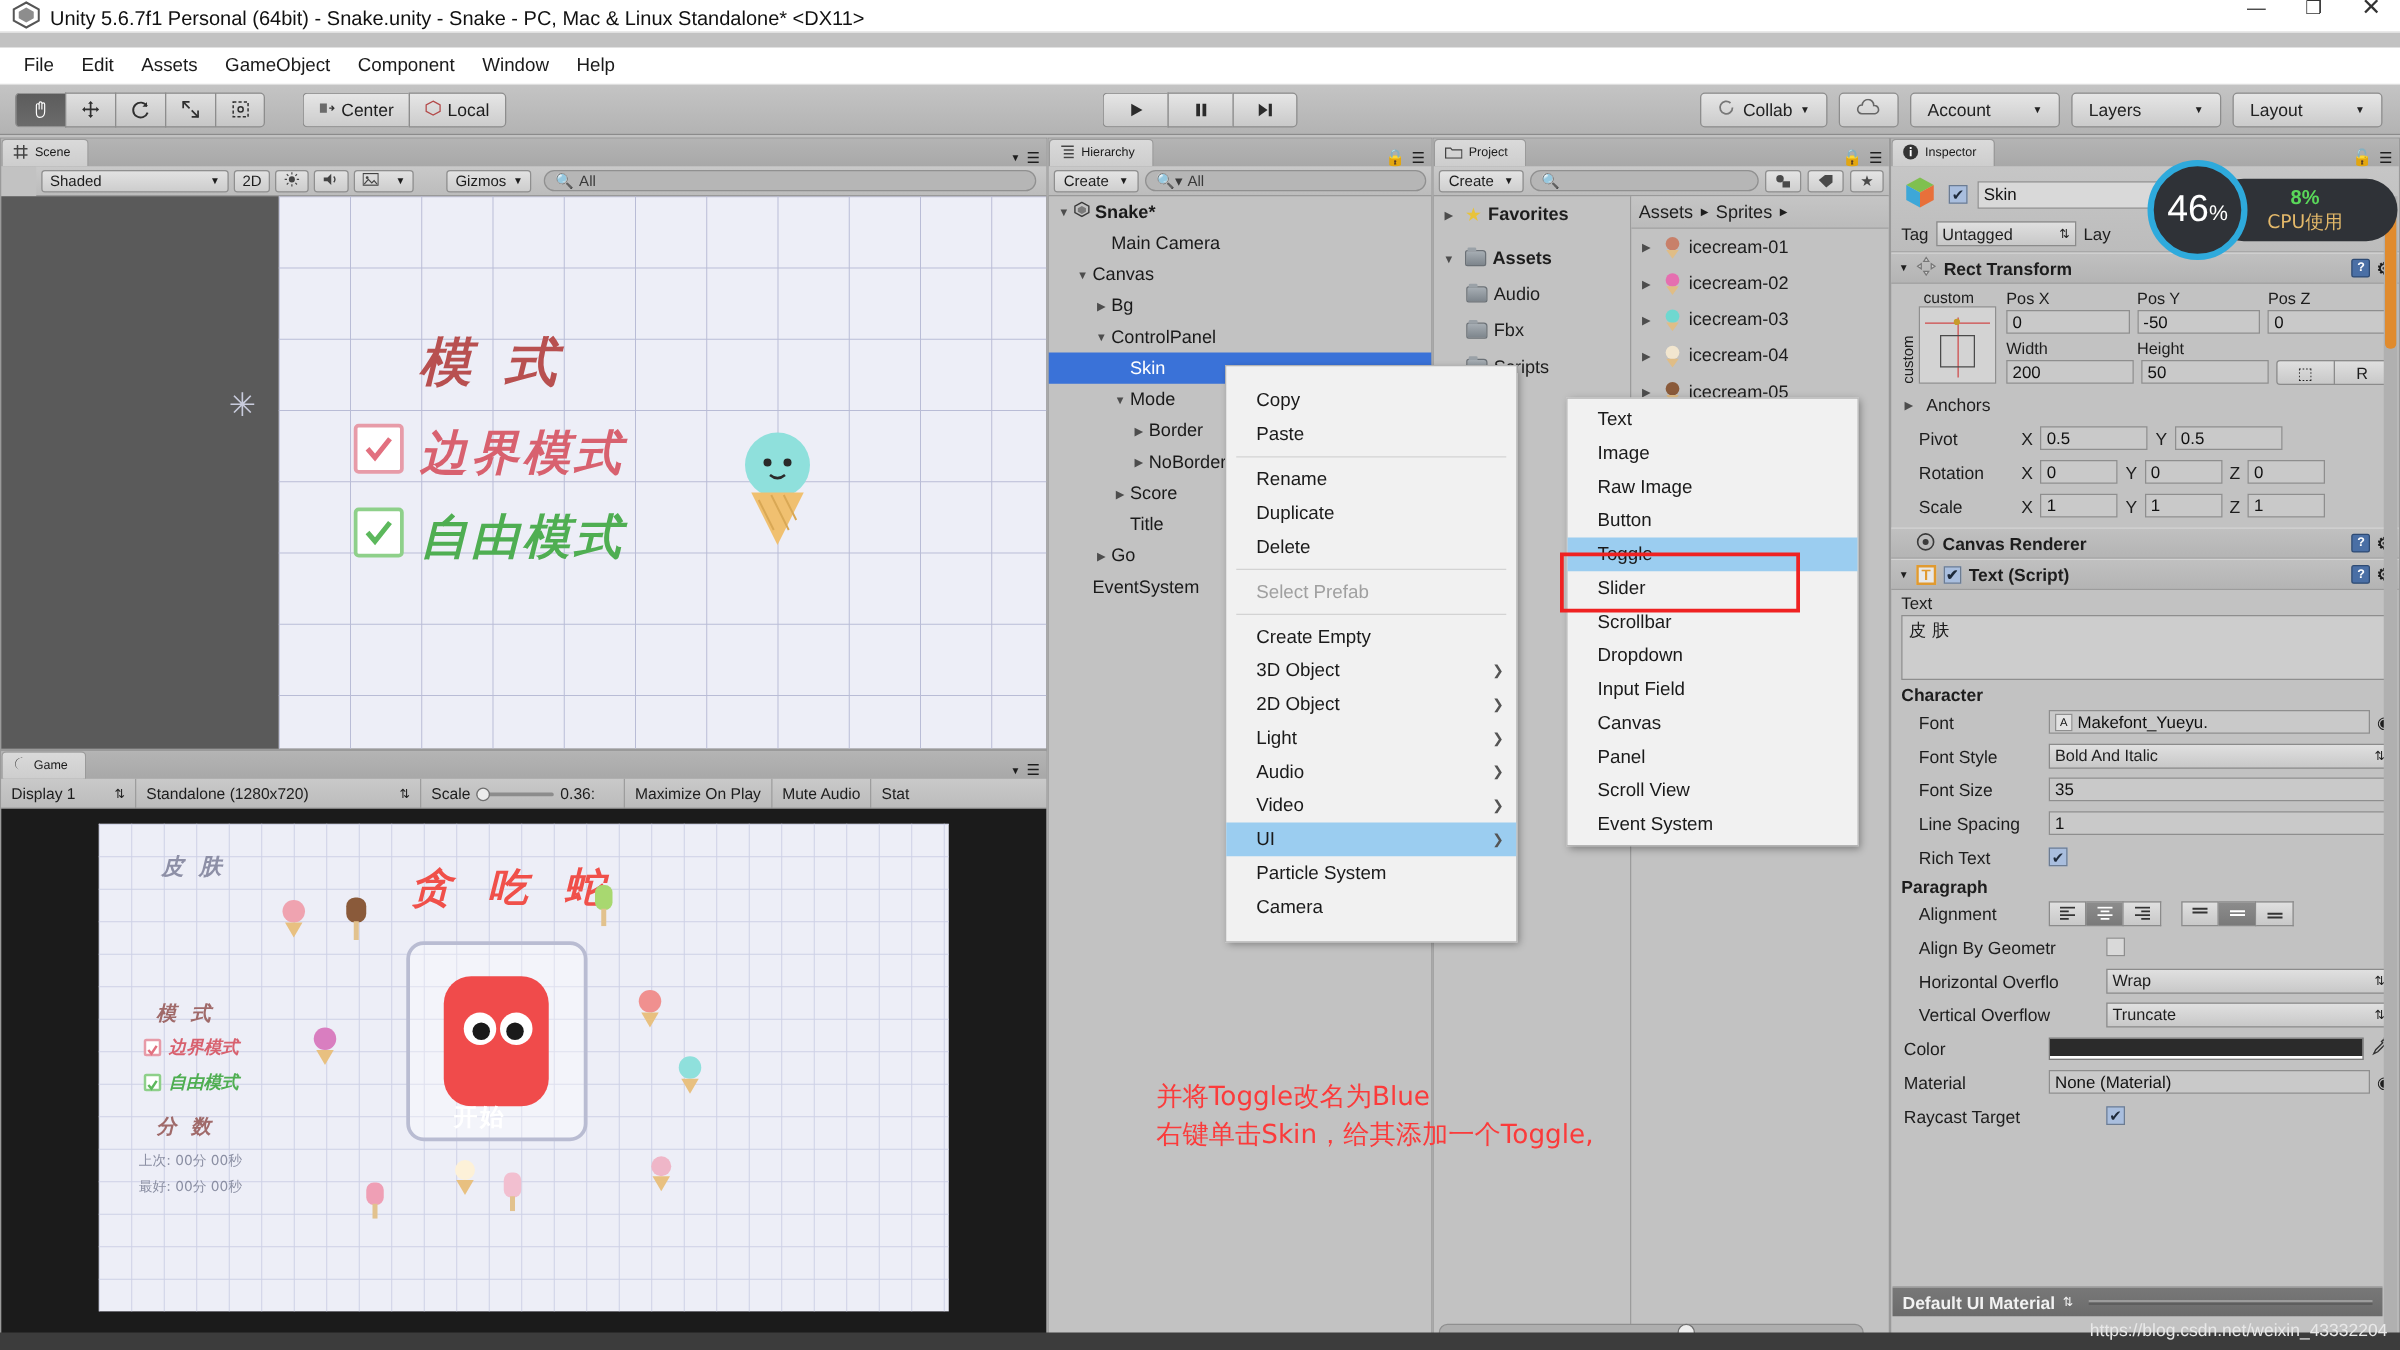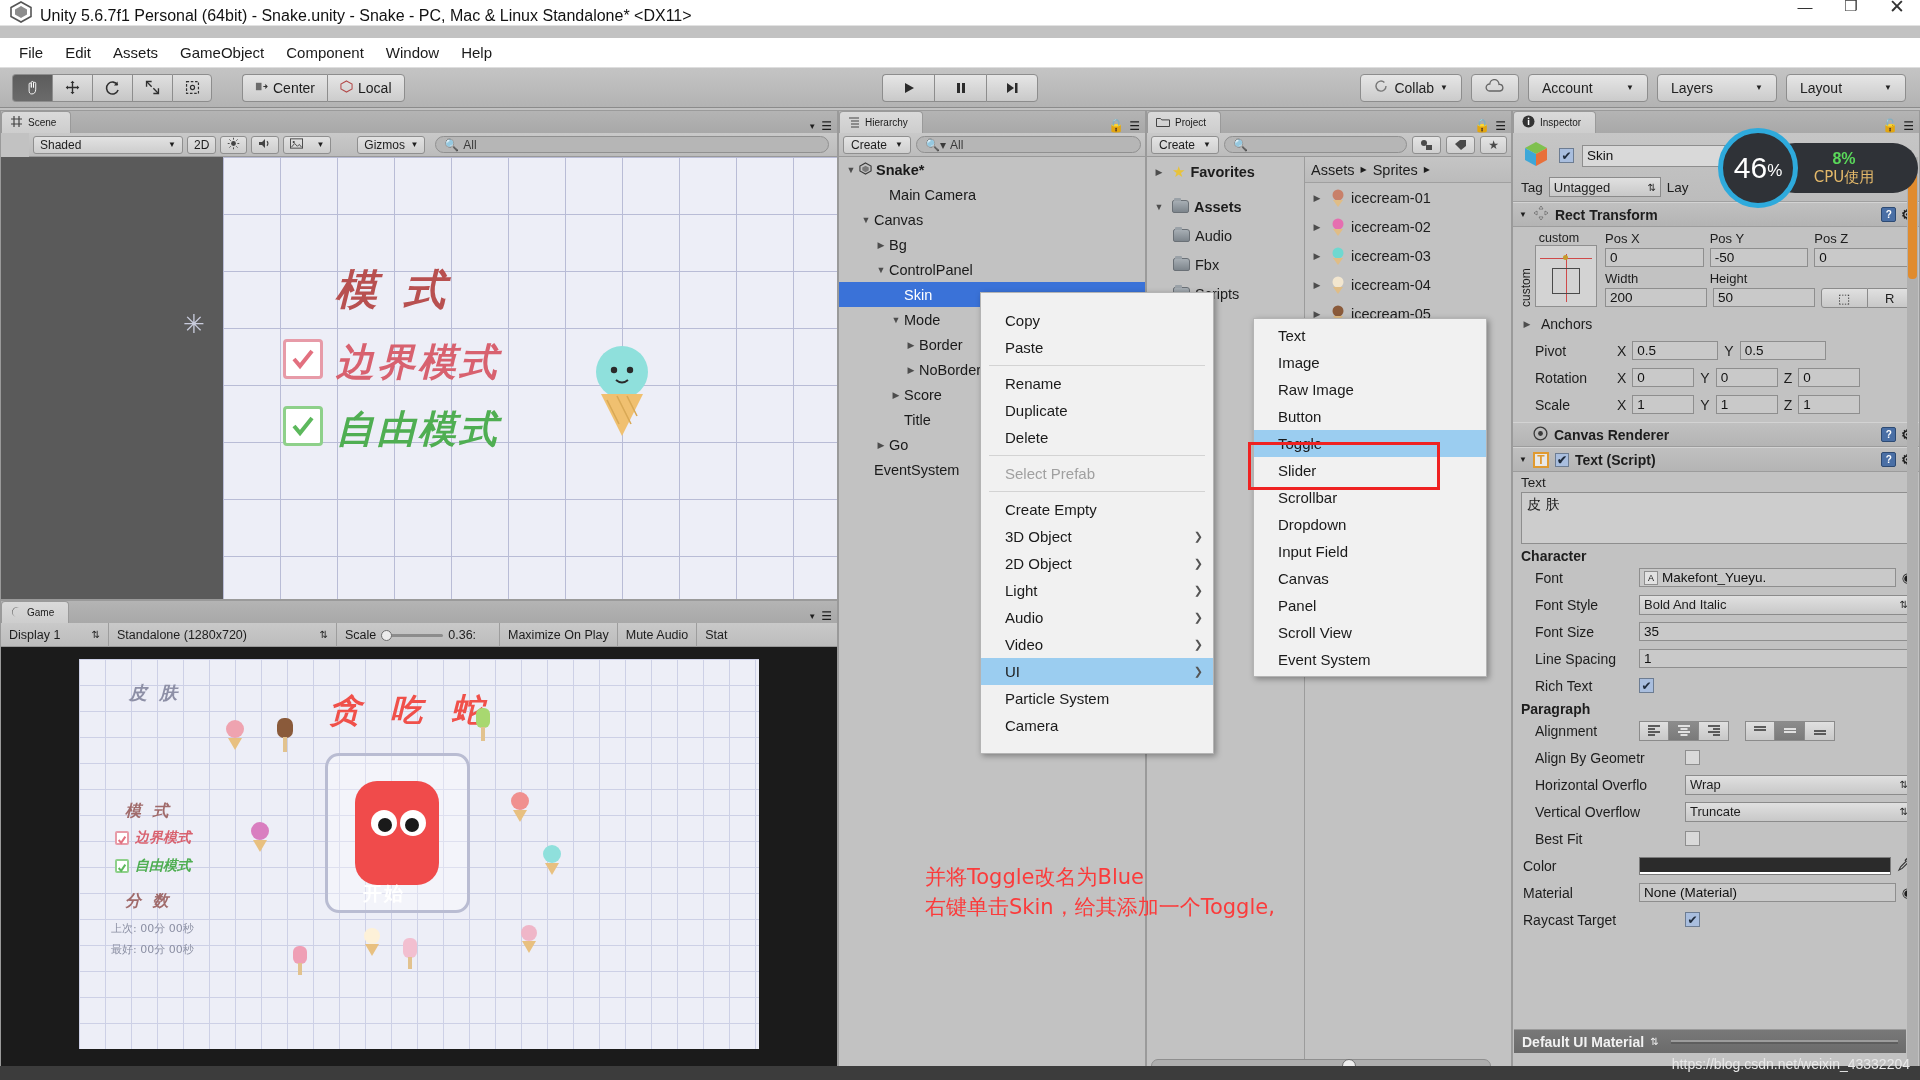--- a/index.html
+++ b/index.html
@@ -1130,24 +1130,20 @@
     </div>
   </div>
   <div class="insRow">
     <span style="width:160px;padding-left:16px;">Vertical Overflow</span>
     <div class="drop" style="flex:1;">
       <span>Truncate</span>
       <span style="font-size:10px;">⇅</span>
     </div>
   </div>
   <div class="insRow">
-    <span style="width:160px;padding-left:16px;">Best Fit</span>
-    <span class="cbox off"></span>
-  </div>
-  <div class="insRow">
     <span style="width:114px;padding-left:4px;">Color</span>
     <div id="colorSwatch" style="flex: 1 1 0%; height: 18px; border: 1px solid rgb(123, 123, 123); background: linear-gradient(rgb(43, 43, 43), rgb(43, 43, 43) 85%, rgb(255, 255, 255) 85%);"></div>
     <span style="font-size:14px;">
       <svg width="16" height="16" viewBox="0 0 16 16">
           <path d="M10.5 1.5a2 2 0 012.8 2.8l-1.2 1.2 1 1-1.3 1.3-1-1-5.6 5.6L2 14l1.6-3.2 5.6-5.6-1-1 1.3-1.3 1 1z" fill="none" stroke="#333" stroke-width="1.1"></path>
         </svg>
     </span>
   </div>
   <div class="insRow">
     <span style="width:114px;padding-left:4px;">Material</span>

